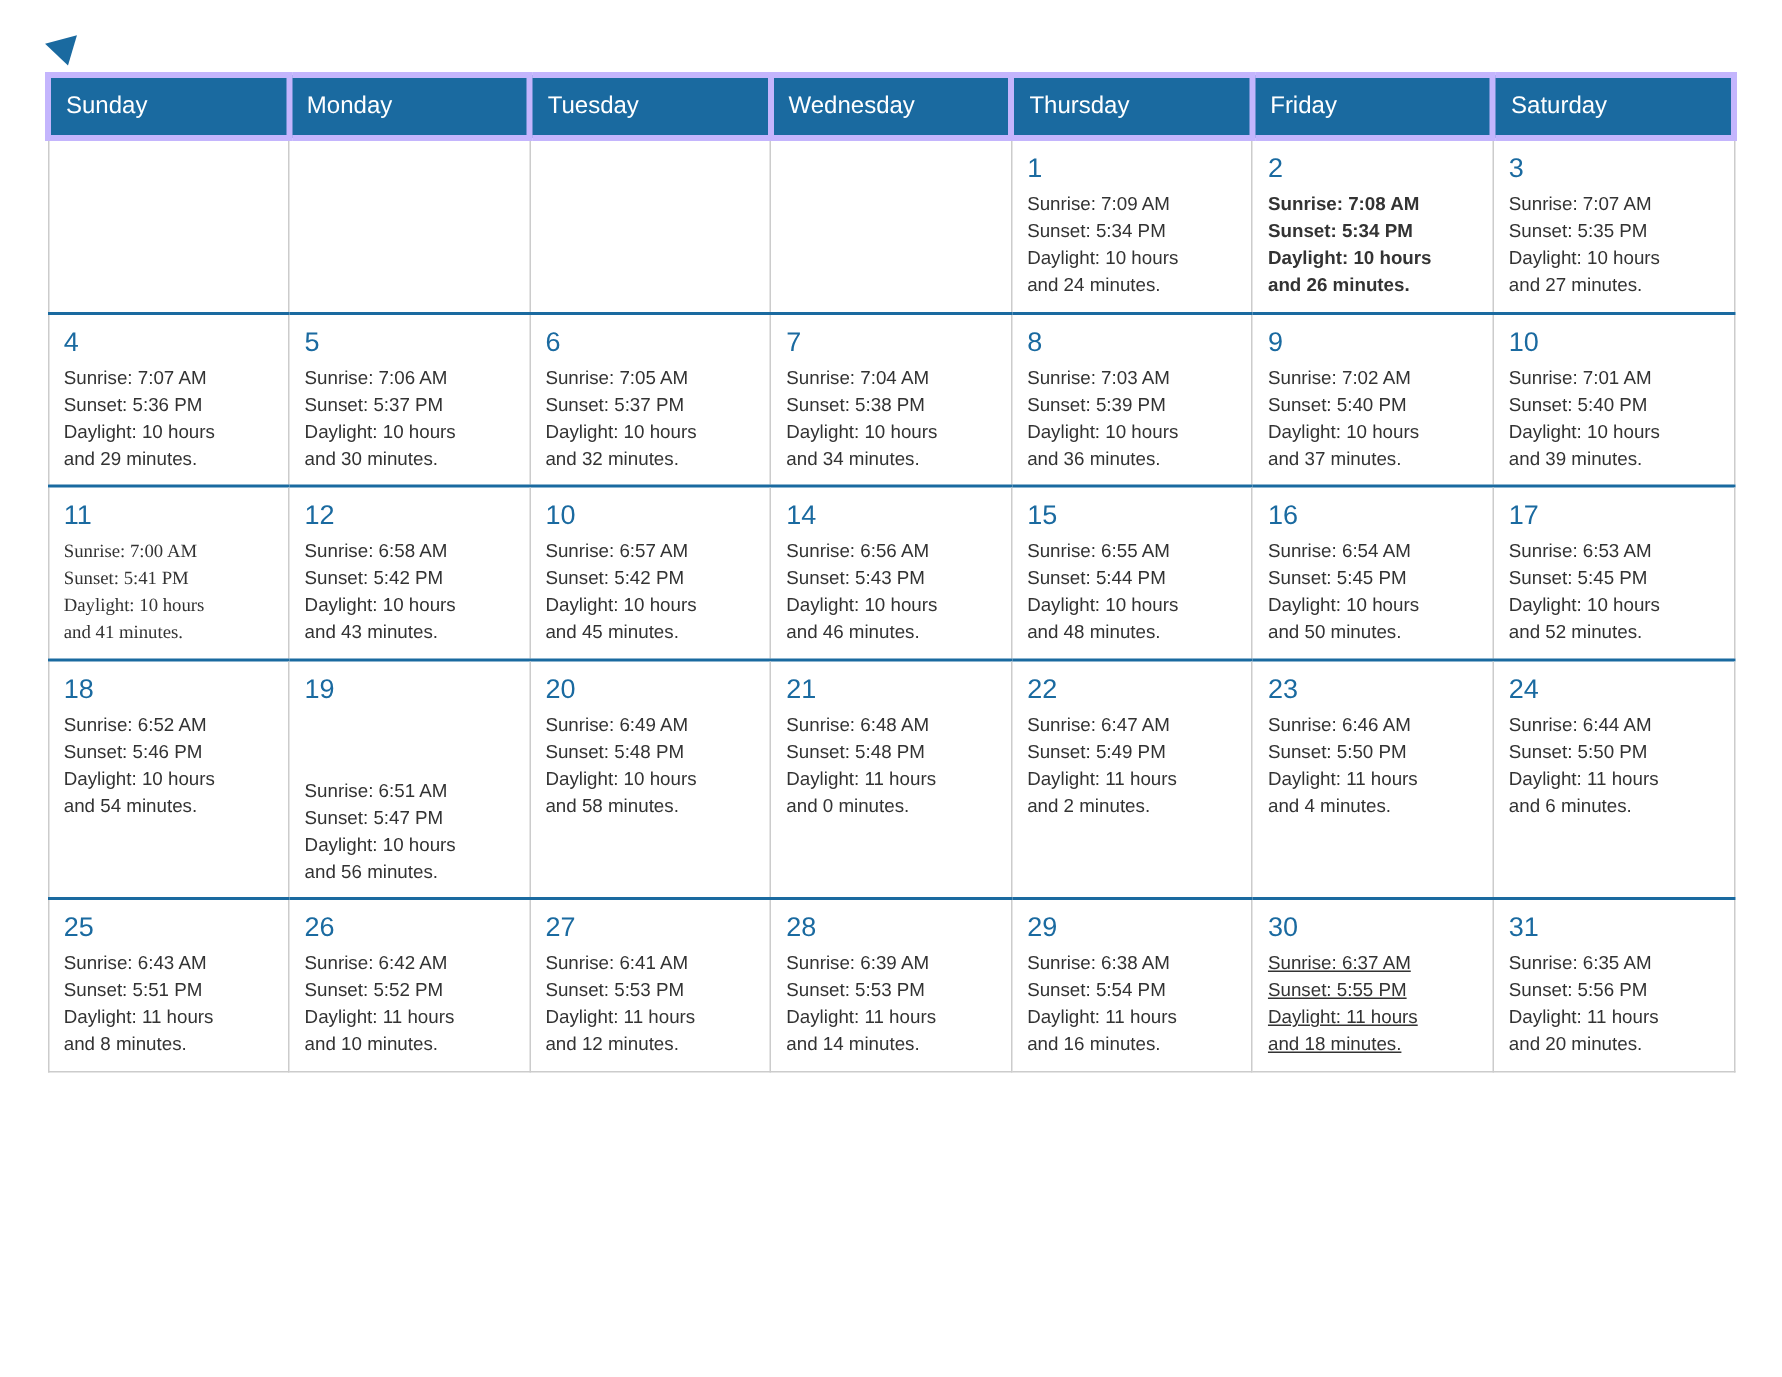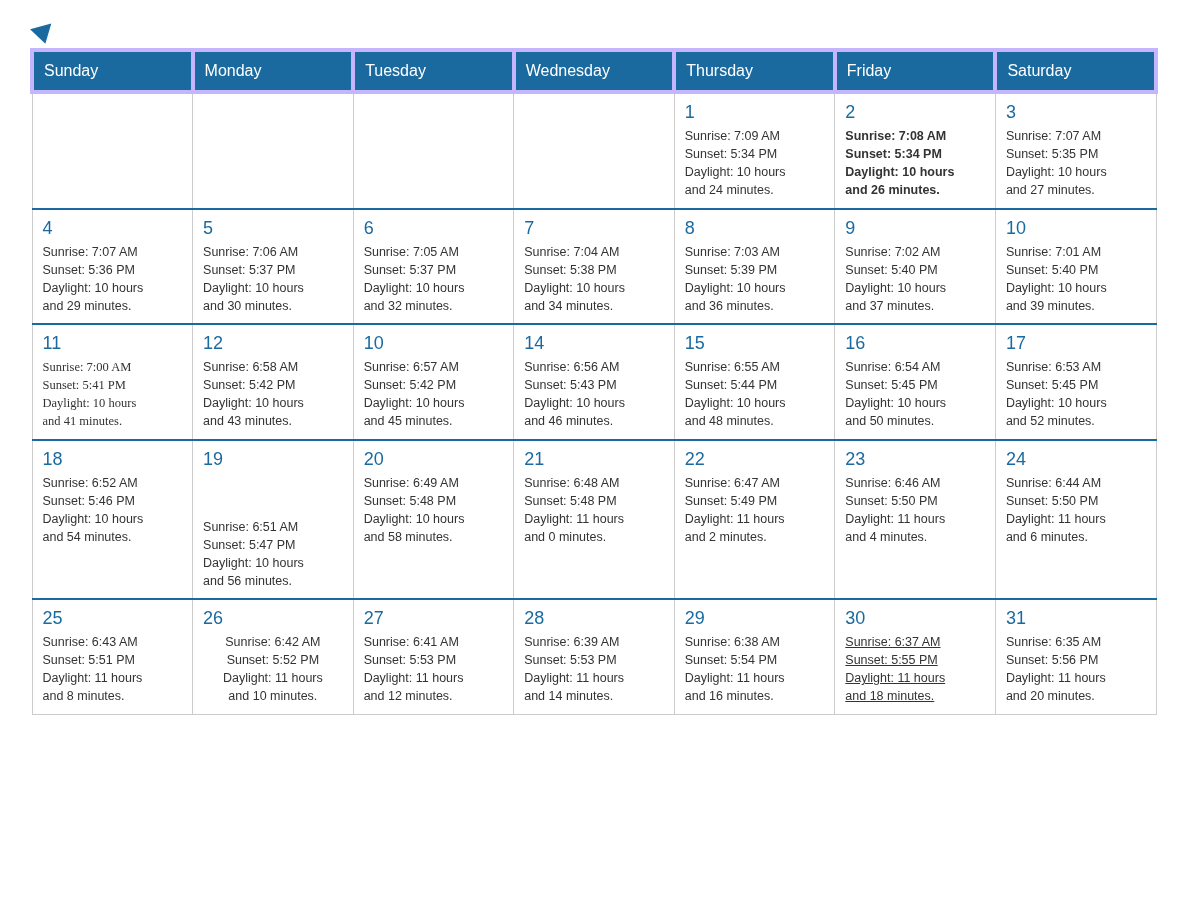--- a/index.html
+++ b/index.html
@@ -304,21 +304,21 @@
       <tr>
         <td>
           <span class="day-number">25</span>
           <div class="day-info" style="white-space: pre-line;">Sunrise: 6:43 AM
 Sunset: 5:51 PM
 Daylight: 11 hours
 and 8 minutes.</div>
         </td>
         <td>
           <span class="day-number">26</span>
-          <div class="day-info" style="white-space: pre-line; text-align: center;">Sunrise: 6:42 AM
+          <div class="day-info" style="white-space: pre-line;">Sunrise: 6:42 AM
 Sunset: 5:52 PM
 Daylight: 11 hours
 and 10 minutes.</div>
         </td>
         <td>
           <span class="day-number">27</span>
           <div class="day-info" style="white-space: pre-line;">Sunrise: 6:41 AM
 Sunset: 5:53 PM
 Daylight: 11 hours
 and 12 minutes.</div>

